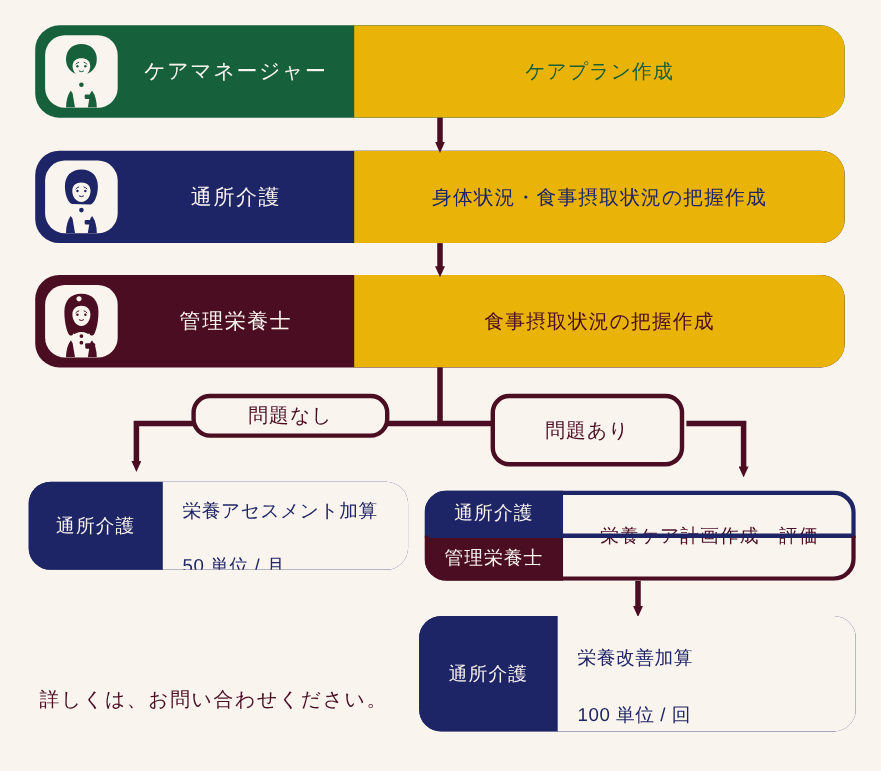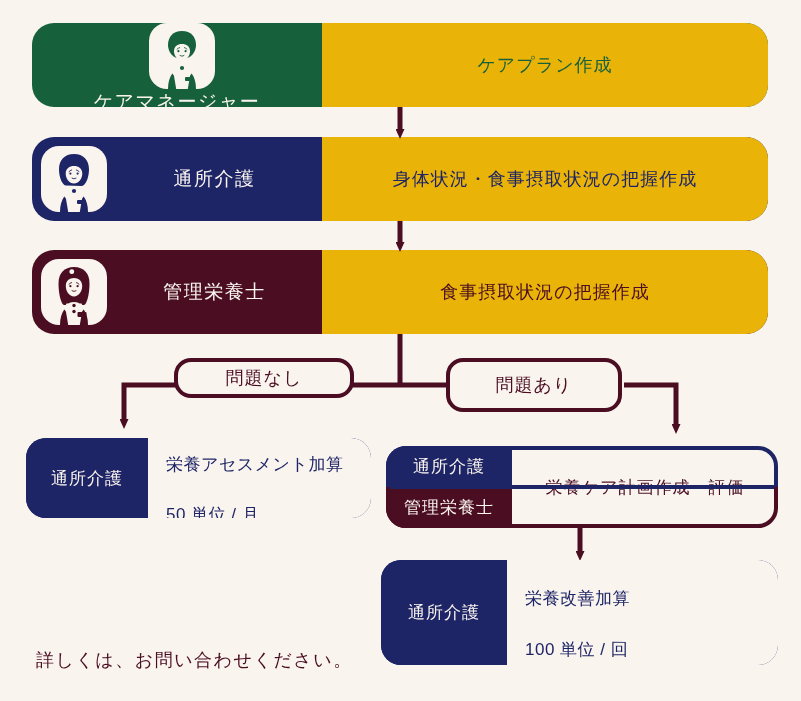--- a/index.html
+++ b/index.html
@@ -217,21 +217,21 @@
 
       <polyline points="176,385 124,385 124,420" marker-end="url(#arrowhead)"></polyline>
 
       <polyline points="624,385 676,385 676,425" marker-end="url(#arrowhead)"></polyline>
 
       <line x1="580" y1="528" x2="580" y2="552" marker-end="url(#arrowhead)"></line>
     </g>
   </svg>
 
   <div class="stage green" style="left:32px; top:23px; width:736px; height:84px;">
-    <div class="role-side" style="width:290px;flex-direction:column;">
+    <div class="role-side" style="width:290px;">
       <div class="avatar-wrap">
         <svg viewBox="0 0 66 66" width="66" height="66" aria-hidden="true">
           <g fill="#17603c">
             <path d="M33 8c-9 0-14 6-14 14 0 7 5 14 14 14s14-7 14-14c0-8-5-14-14-14z"></path>
             <path d="M33 13c-5.5 0-9 3-9.6 7.5-.3 2.2.2 4 .2 4s1.2-3.4 3.3-4.6c3.2-1.8 9.6-1.8 12.6.2 1.9 1.3 2.9 4.4 2.9 4.4s.6-1.9.3-4.1C42.1 16 38.5 13 33 13z"></path>
             <path d="M19 66c0-13 6.3-21 14-21s14 8 14 21z"></path>
           </g>
           <g fill="#faf4ef">
             <path d="M33 21c-4.4 0-8 2.4-8 7.2 0 4.9 3.6 9.3 8 9.3s8-4.4 8-9.3c0-4.8-3.6-7.2-8-7.2z"></path>
             <path d="M24 47c2.5-2.6 5.6-4.1 9-4.1s6.5 1.5 9 4.1l-3.2 19H27.2z"></path>
@@ -313,21 +313,21 @@
       </div>
       <div class="role-label">管理栄養士</div>
     </div>
     <div class="task-side">食事摂取状況の把握作成</div>
   </div>
 
   <div class="pill" style="left:174px; top:358px; width:180px; height:40px;">
     <span>問題なし</span>
   </div>
 
-  <div class="pill" style="left:446px; top:358px; width:176px; height:54px;">
+  <div class="pill" style="left:446px; top:358px; width:176px; height:66px;">
     <span>問題あり</span>
   </div>
 
   <div class="outcome navy" style="left:26px; top:438px; width:345px; height:80px;">
     <div class="tag" style="width:122px; background:#1e2566;">
       <span>通所介護</span>
     </div>
     <div class="body">
       <div class="line">栄養アセスメント加算</div>
       <div class="line">50 単位 / 月</div>
@@ -356,15 +356,15 @@
   <div class="outcome navy" style="left:381px; top:560px; width:397px; height:105px;">
     <div class="tag" style="width:126px; background:#1e2566;">
       <span>通所介護</span>
     </div>
     <div class="body">
       <div class="line">栄養改善加算</div>
       <div class="line">100 単位 / 回</div>
     </div>
   </div>
 
-  <div class="footnote" style="left:36px; top:648px;">詳しくは、お問い合わせください。</div>
+  <div class="footnote" style="left:36px; top:624px;">詳しくは、お問い合わせください。</div>
 
 </div>
 
 </body></html>

